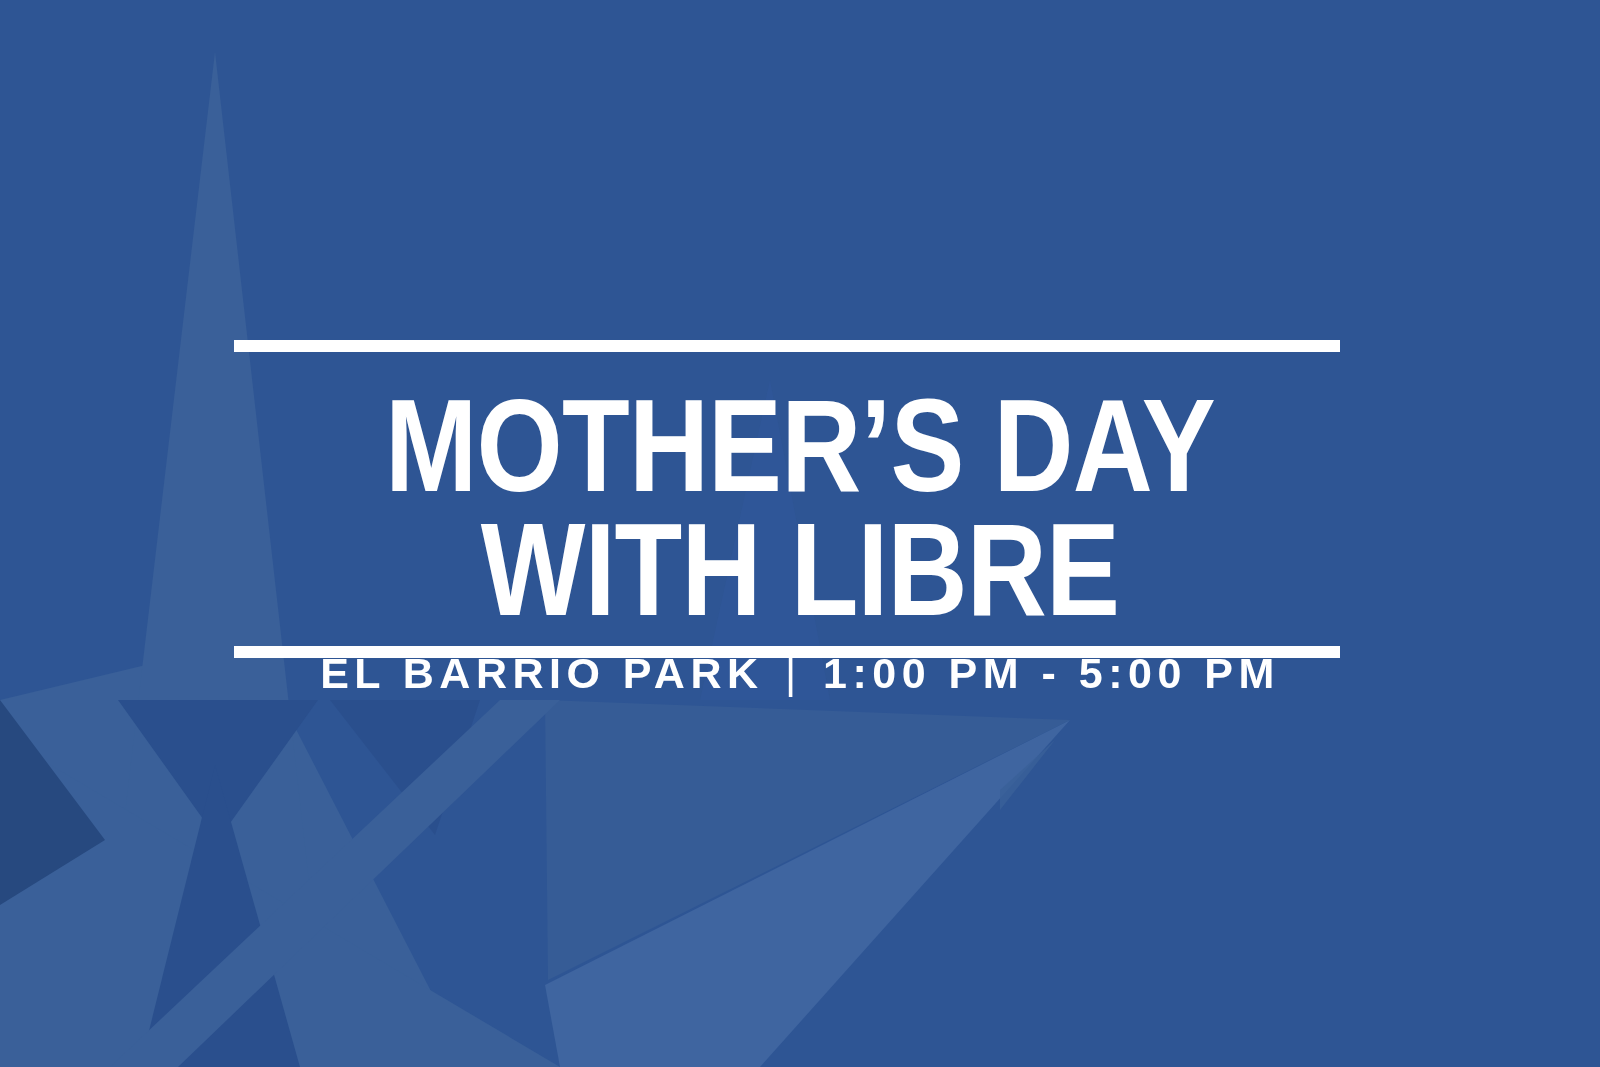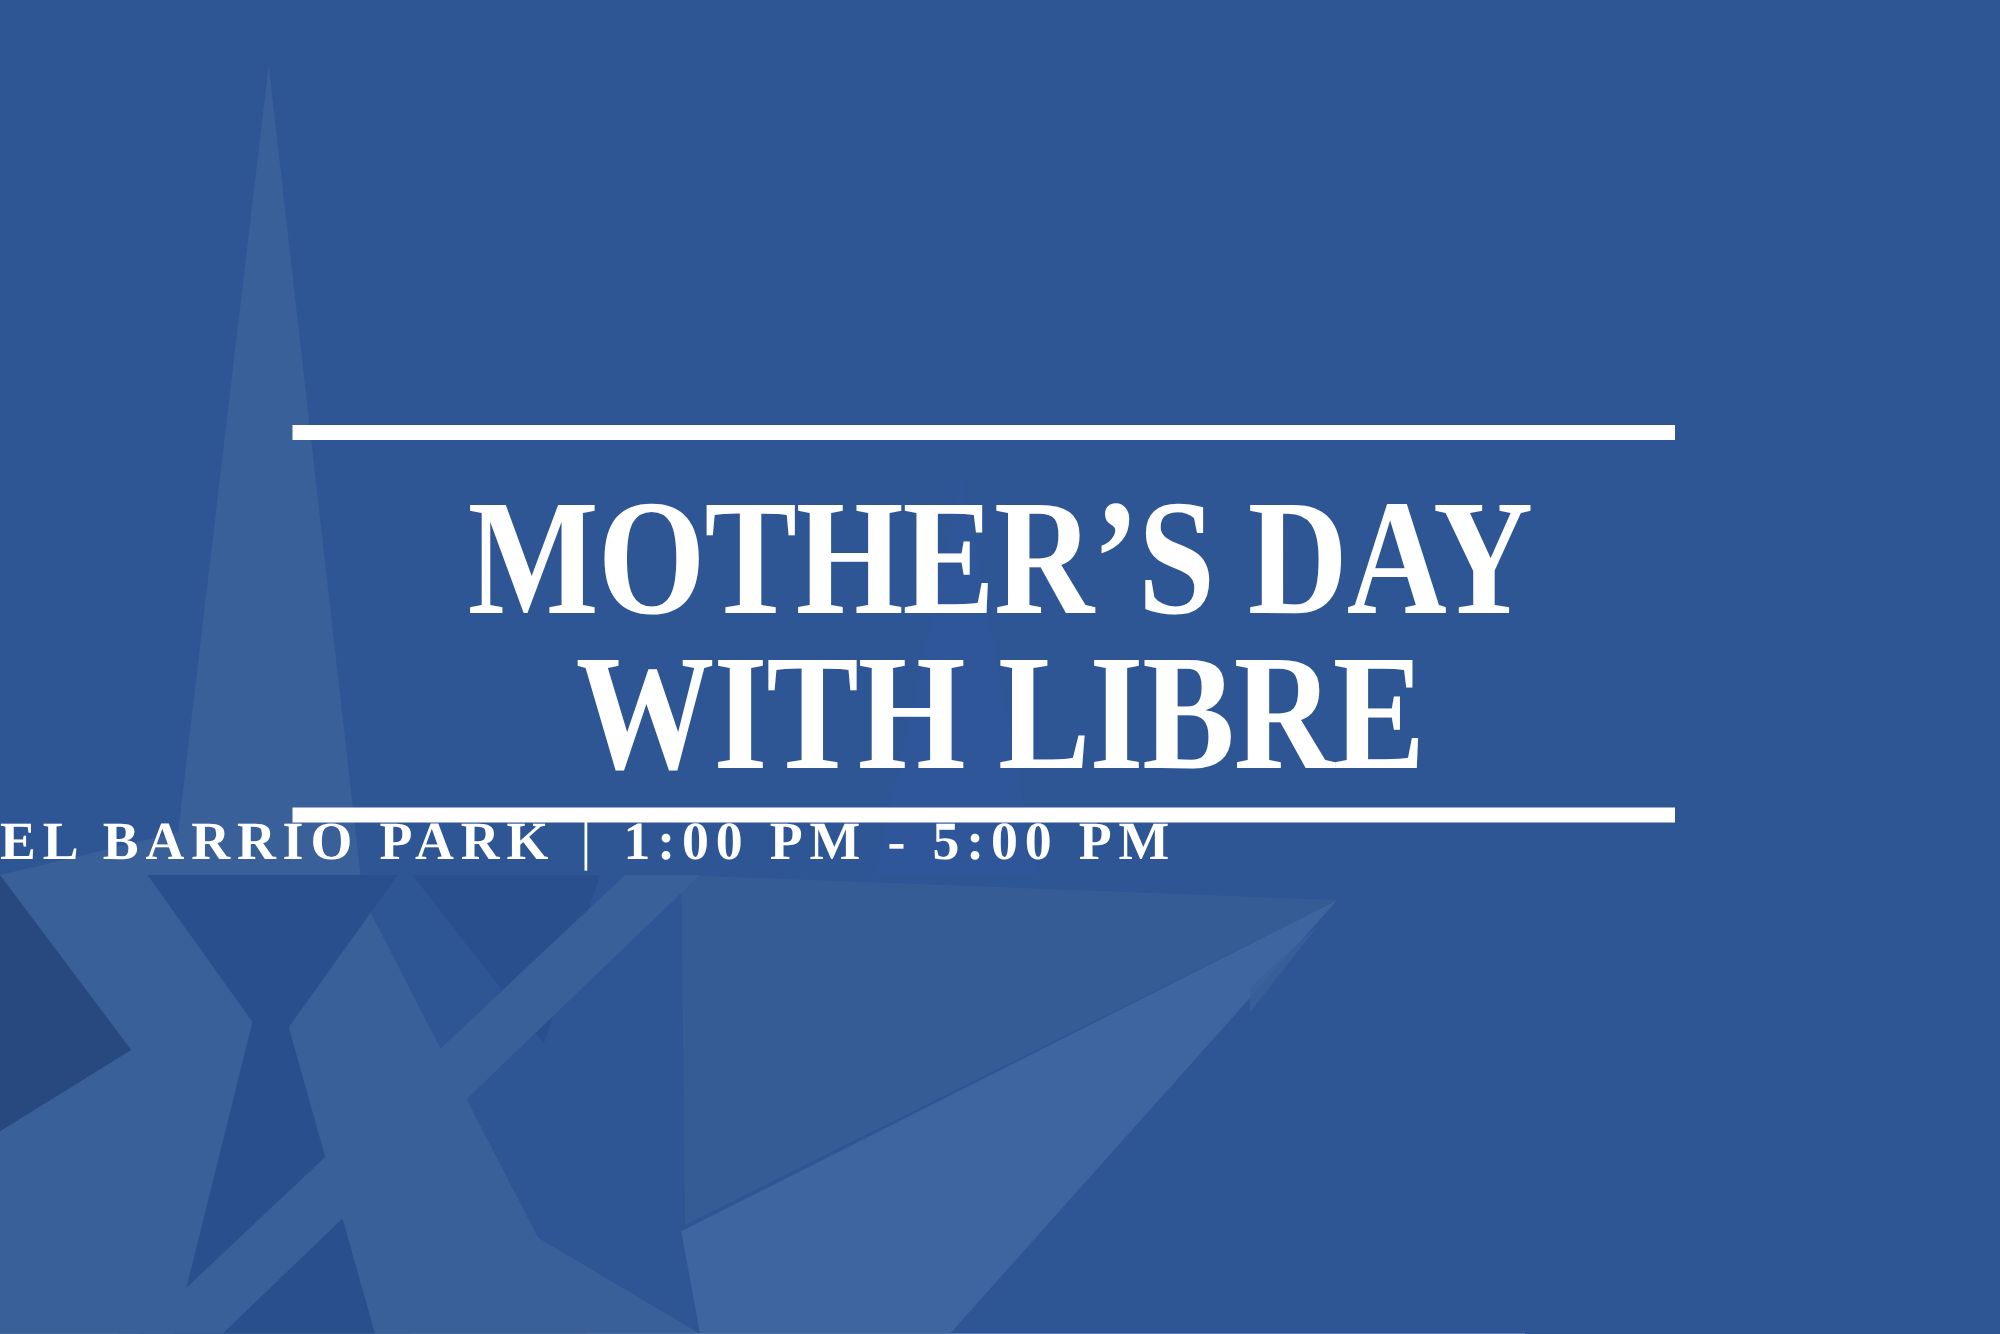--- a/index.html
+++ b/index.html
@@ -7,21 +7,21 @@
     margin: 0;
     padding: 0;
     background: #ffffff;
   }
   #poster {
     position: relative;
     width: 1600px;
     height: 1067px;
     overflow: hidden;
     background: #2e5594;
-    font-family: Liberation Serif, serif;
+    font-family: Liberation Sans, sans-serif;
   }
   #bg-layer {
     position: absolute;
     inset: 0;
     width: 1600px;
     height: 1067px;
     display: block;
   }
   #content {
     position: absolute;
@@ -68,21 +68,21 @@
   #headline-line-2 {
     top: 504px;
     transform: scaleX(0.84);
   }
 
   #subtitle {
     position: absolute;
     left: 0;
     top: 652px;
     width: 1600px;
-    text-align: left;
+    text-align: center;
     color: #ffffff;
     font-weight: 700;
     font-size: 43px;
     line-height: 1;
     letter-spacing: 5.5px;
     white-space: nowrap;
   }
   #subtitle .sep {
     padding: 0 4px;
     font-weight: 400;

